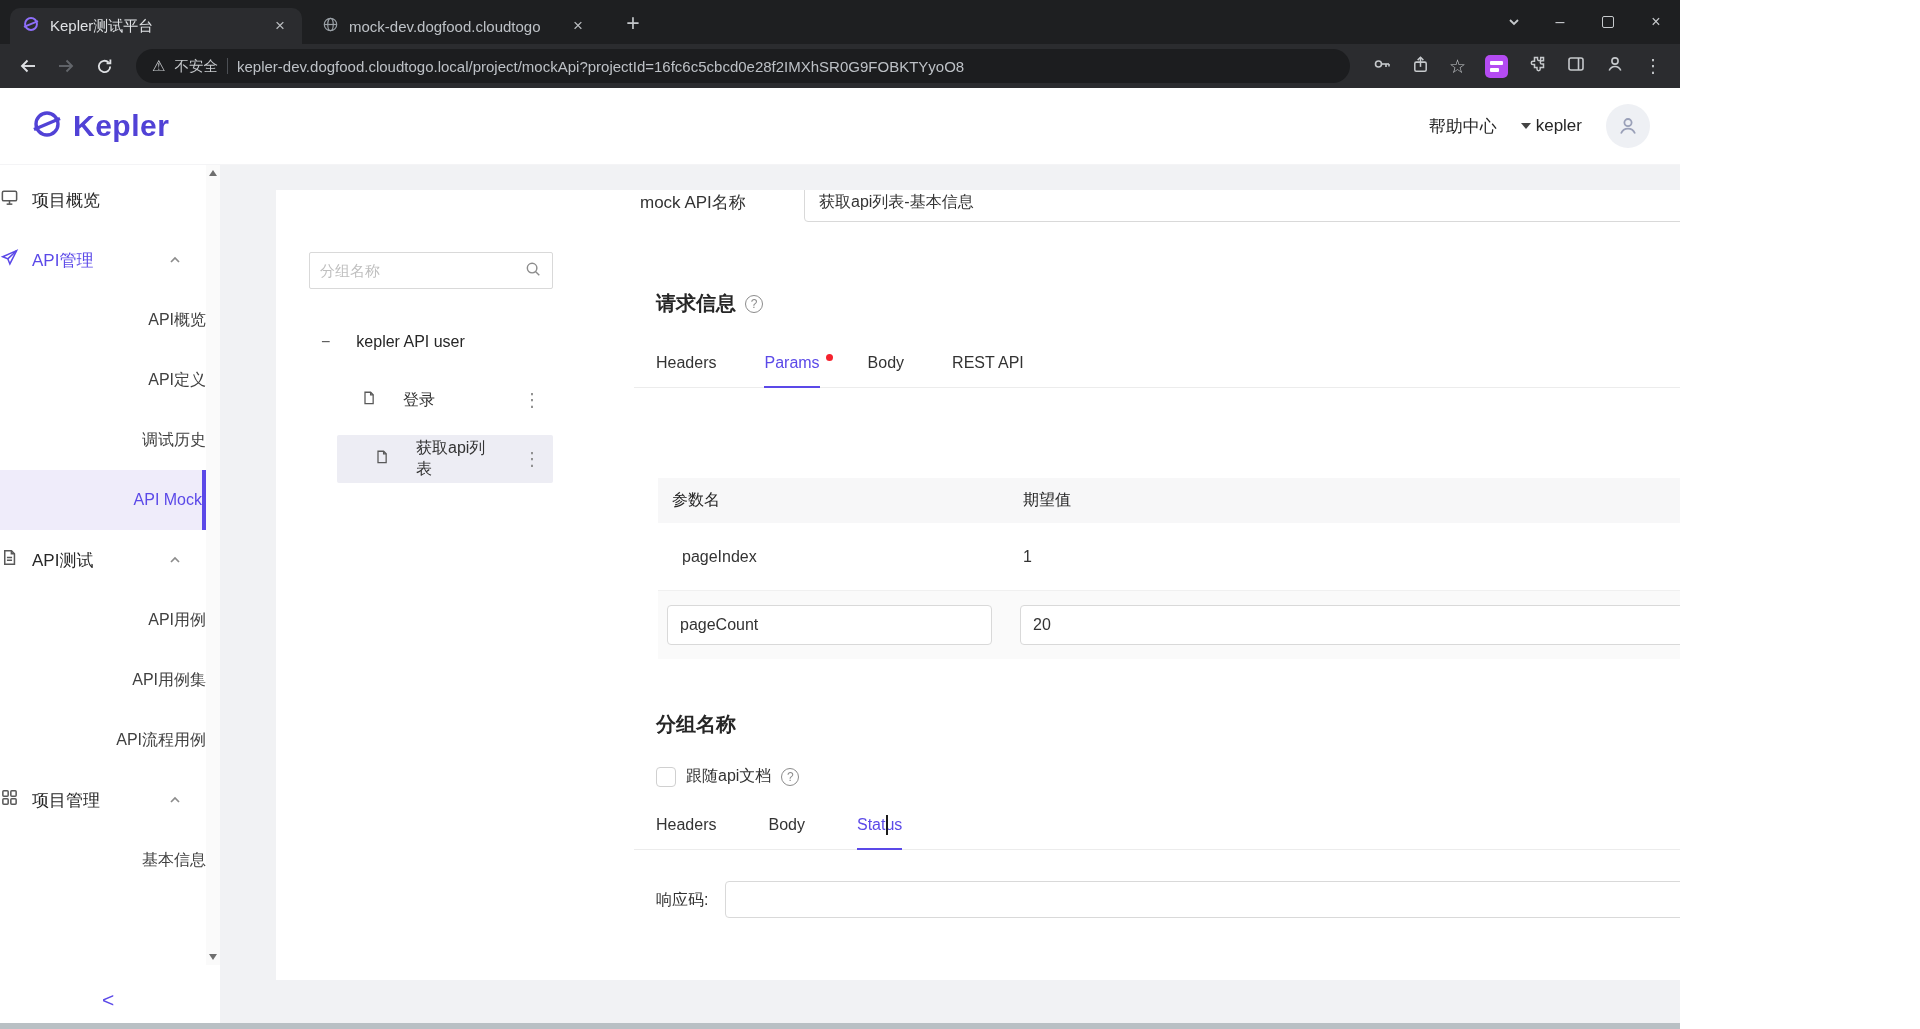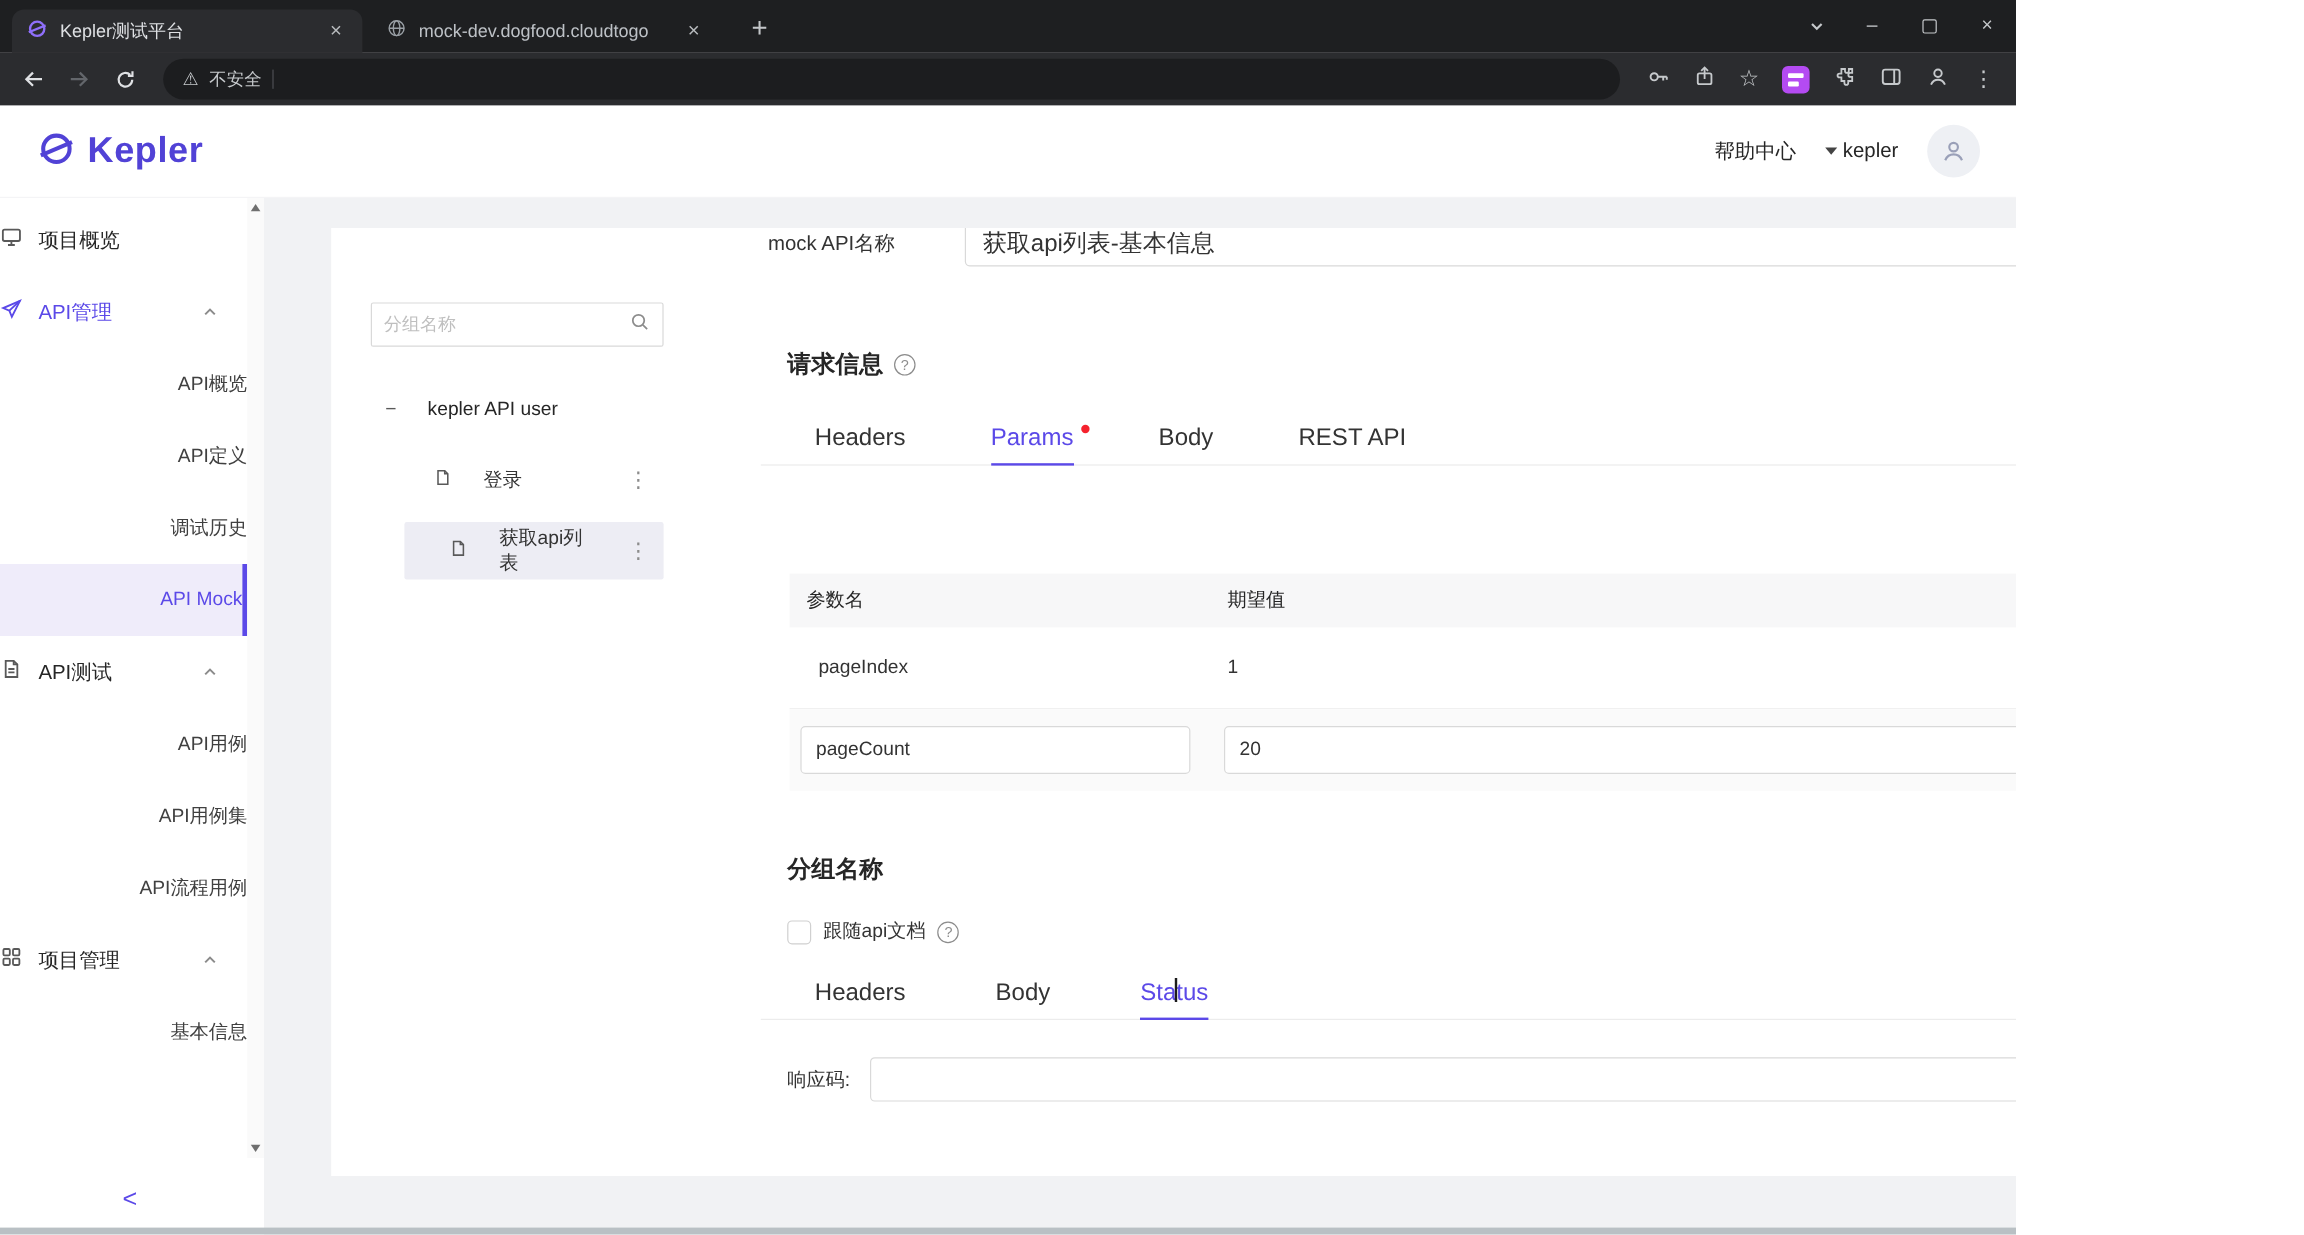--- a/index.html
+++ b/index.html
@@ -73,31 +73,31 @@
   .minus { color:#595959; font-size:16px; }
   .titem { position:absolute; left:61px; width:216px; height:48px; display:flex; align-items:center; padding:0 12px 0 24px; gap:26px; border-radius:2px; font-size:16px; color:#333; }
   .titem.selected { background:#ededf4;padding-left:37px; }
   .titem .more { margin-left:auto; color:#8c8c8c; font-size:18px; }
   .ti1 { top:186px; } .ti2 { top:245px; }
 
   
   .clip-row { position:absolute; left:364px; top:0; right:3px; height:38px; overflow:hidden; }
   .clip-inner { position:absolute; top:-16px; left:0; right:0; height:56px; display:flex; align-items:center; }
   .clip-label { font-size:17px; color:#333; width:164px; flex:none; }
-  .clip-box { flex:1; height:40px; border:1px solid #d9d9d9; border-radius:4px; display:flex; align-items:center; padding:0 14px; font-size:20px; color:#333; }
+  .clip-box { flex:1; height:40px; border:1px solid #d9d9d9; border-radius:4px; display:flex; align-items:center; padding:0 14px; font-size:16px; color:#333; }
 
   
   .sec-title { position:absolute; display:flex; align-items:center; gap:9px; font-size:20px; font-weight:600; color:#262626; }
   .req-title { left:380px; top:100px; }
   .resp-title { left:380px; top:521px; }
   .help-circle { width:18px; height:18px; border:1.5px solid #8c8c8c; border-radius:50%; color:#8c8c8c; font-size:12px; font-weight:400; display:flex; align-items:center; justify-content:center; flex:none; }
   .tabsbar { position:absolute; left:358px; right:2px; height:48px; display:flex; gap:48px; padding-left:22px; border-bottom:1px solid #ececec; }
   .tabs1 { top:150px; }
   .tabs2 { top:612px; gap:52px; }
-  .tb { position:relative; font-size:20px; color:#333; padding:14px 0 15px;margin-left:23px; }
+  .tb { position:relative; font-size:16px; color:#333; padding:14px 0 15px; }
   .tb.active { color:#5b49e8; border-bottom:2px solid #5b49e8; margin-bottom:-1px; }
   .req-dot { position:absolute; top:14px; right:-13px; width:7px; height:7px; border-radius:50%; background:#f5222d; }
   .text-caret { position:absolute; left:29px; top:13px; width:2px; height:20px; background:#1b1b1b; }
   .add-btn { position:absolute; left:1454px; top:230px; width:92px; height:36px; border:1px solid #d9d9d9; border-radius:4px; background:#fff; font-size:15px; color:#404040; display:flex; align-items:center; justify-content:center; }
 
   
   .param-table { position:absolute; left:382px; top:288px; width:1164px; font-size:16px; color:#333; }
   .t-head { height:45px; background:#f7f7f8; display:flex; align-items:center; color:#262626; }
   .t-row1 { height:68px; background:#fff; border-bottom:1px solid #f0f0f0; display:flex; align-items:center; }
   .t-row2 { height:68px; background:#fafafa; display:flex; align-items:center; padding-left:9px; }
@@ -182,20 +182,21 @@
     <div class="navbtn">
       <svg width="19" height="19" viewBox="0 0 20 20" fill="none" stroke="#dfe1e4" stroke-width="1.9">
           <path d="M16 10 a6 6 0 1 1-1.8-4.3"></path>
           <path d="M16.2 2.6 v4 h-4"></path>
         </svg>
     </div>
     <div class="omnibox">
       <span style="color:#c6c9cc;font-size:15px;">⚠</span>
       <span class="sec-label">不安全</span>
       <span class="om-sep"></span>
+      <span class="url">kepler-dev.dogfood.cloudtogo.local/project/mockApi?projectId=16fc6c5cbcd0e28f2IMXhSR0G9FOBKTYyoO8</span>
     </div>
     <div class="tool-icons">
       <span>
         <svg width="20" height="20" viewBox="0 0 20 20" fill="none" stroke="#c6c9cc" stroke-width="1.6">
             <circle cx="6.5" cy="10" r="3"></circle>
             <path d="M9.5 10 H17"></path>
             <path d="M14 10 v3"></path>
             <path d="M17 10 v2.4"></path>
           </svg>
       </span>

